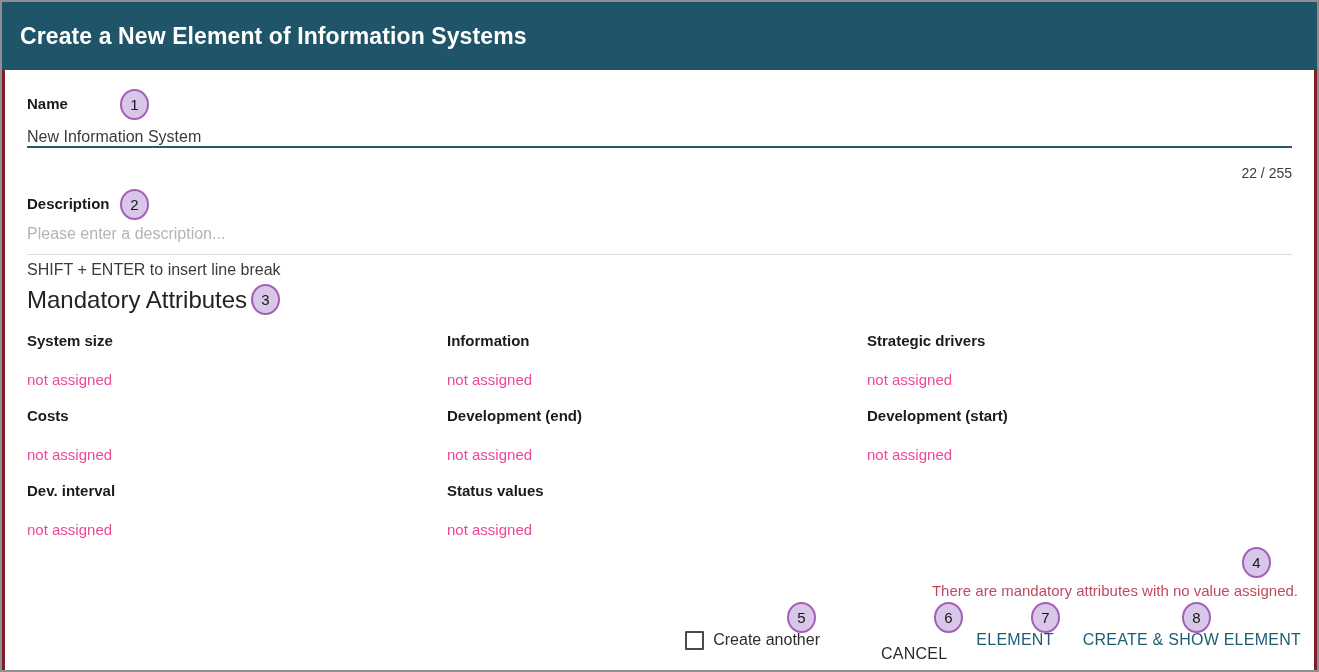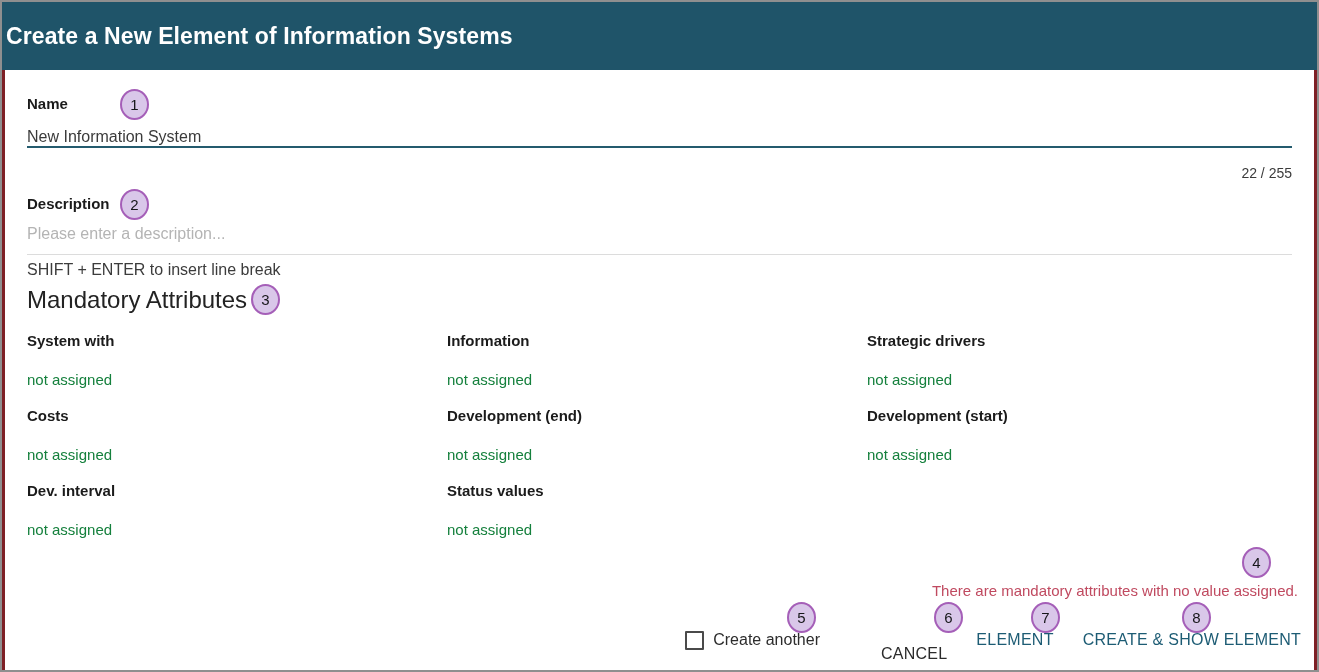--- a/index.html
+++ b/index.html
@@ -54,21 +54,21 @@
     background: #1f5469;
     display: flex;
     align-items: center;
     z-index: 10;
   }
   .titlebar-title {
     color: #ffffff;
     font-size: 23px;
     font-weight: bold;
     letter-spacing: 0.1px;
-    padding-left: 4px;
+    padding-left: 18px;
   }
 
   
   .content {
     position: absolute;
     left: 0;
     top: 70px;
     width: 1319px;
     height: 602px;
     box-sizing: border-box;
@@ -183,21 +183,21 @@
   .attr-cell.c1 { left: 447px; }
   .attr-cell.c2 { left: 867px; }
   .attr-name {
     font-size: 15px;
     font-weight: bold;
     color: #1b1b1b;
     white-space: nowrap;
   }
   .attr-value {
     font-size: 15px;
-    color: #15803d;
+    color: #ec4899;
     margin-top: 22px;
     white-space: nowrap;
   }
 
   
   .error-msg {
     position: absolute;
     right: 21px;
     top: 512px;
     font-size: 15px;
@@ -279,21 +279,21 @@
       <div class="desc-underline"></div>
       <div class="desc-hint">SHIFT + ENTER to insert line break</div>
     </div>
 
     <div class="section-head">Mandatory Attributes</div>
     <div class="badge" style="left:251px; top:214px;">3</div>
 
     <div class="attr-grid">
       <div class="attr-row">
         <div class="attr-cell c0">
-          <div class="attr-name">System with</div>
+          <div class="attr-name">System size</div>
           <div class="attr-value">not assigned</div>
         </div>
         <div class="attr-cell c1">
           <div class="attr-name">Information</div>
           <div class="attr-value">not assigned</div>
         </div>
         <div class="attr-cell c2">
           <div class="attr-name">Strategic drivers</div>
           <div class="attr-value">not assigned</div>
         </div>

